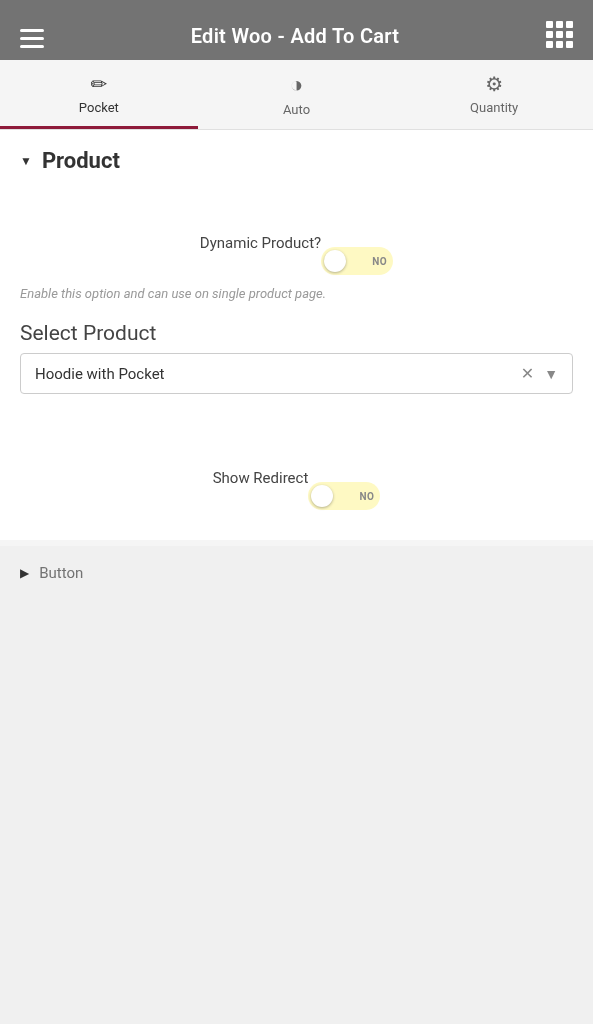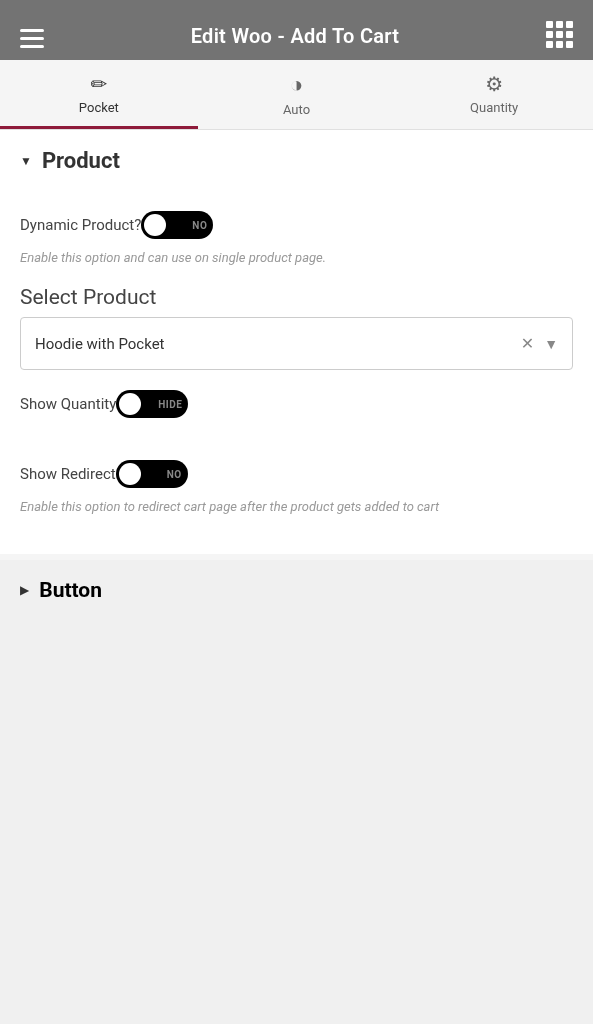--- a/index.html
+++ b/index.html
@@ -146,21 +146,21 @@
     
     .section-body {
       padding: 20px;
       background: #fff;
     }
 
     
     .field-row {
       display: flex;
       align-items: center;
-      justify-content: flex-start;
+      justify-content: center;
       margin-bottom: 10px;
     }
 
     .field-label {
       font-size: 15px;
       color: #444;
     }
 
     .field-hint {
       font-size: 13px;
@@ -172,23 +172,24 @@
     }
 
     
     .toggle {
       position: relative;
       display: inline-flex;
       align-items: center;
       width: 72px;
       height: 28px;
       border-radius: 14px;
-      background: #000000;
+      background: #fef9c3;
       cursor: pointer;
       flex-shrink: 0;
+      margin-top: 36px;
     }
 
     .toggle-knob {
       position: absolute;
       left: 3px;
       width: 22px;
       height: 22px;
       background: #fff;
       border-radius: 50%;
       box-shadow: 0 1px 3px rgba(0,0,0,0.3);
@@ -209,21 +210,21 @@
       color: #444;
       margin-bottom: 8px;
     }
 
     .select-box {
       display: flex;
       align-items: center;
       justify-content: space-between;
       border: 1.5px solid #ccc;
       border-radius: 4px;
-      padding: 16px 14px;
+      padding: 10px 14px;
       background: #fff;
       cursor: pointer;
       margin-bottom: 20px;
     }
 
     .select-value {
       font-size: 15px;
       color: #333;
     }
 
@@ -266,23 +267,23 @@
     .button-section-header {
       display: flex;
       align-items: center;
       padding: 18px 20px;
       gap: 10px;
       cursor: pointer;
       background: #f0f0f0;
     }
 
     .button-section-title {
-      font-size: 21px;
-      font-weight: 700;
-      color: #000000;
+      font-size: 15px;
+      font-weight: 400;
+      color: #737373;
     }
 
     .chevron-right {
       font-size: 12px;
       color: #333;
     }
   </style>
 </head>
 <body>
 
@@ -342,41 +343,33 @@
 
       <p class="select-label">Select Product</p>
       <div class="select-box">
         <span class="select-value">Hoodie with Pocket</span>
         <div class="select-controls">
           <span class="select-clear">✕</span>
           <span class="select-arrow">▼</span>
         </div>
       </div>
 
-      <div class="field-row">
-        <span class="field-label">Show Quantity</span>
-        <div class="toggle">
-          <div class="toggle-knob"></div>
-          <span class="toggle-text">HIDE</span>
-        </div>
-      </div>
 
       <div style="height:16px;"></div>
 
 
       <div style="height:16px;"></div>
 
       <div class="field-row">
         <span class="field-label">Show Redirect</span>
         <div class="toggle">
           <div class="toggle-knob"></div>
           <span class="toggle-text">NO</span>
         </div>
       </div>
-      <p class="field-hint">Enable this option to redirect cart page after the product gets added to cart</p>
 
     </div>
   </div>
 
   <div class="button-section">
     <div class="button-section-header">
       <span class="chevron-right">▶</span>
       <span class="button-section-title">Button</span>
     </div>
   </div>

